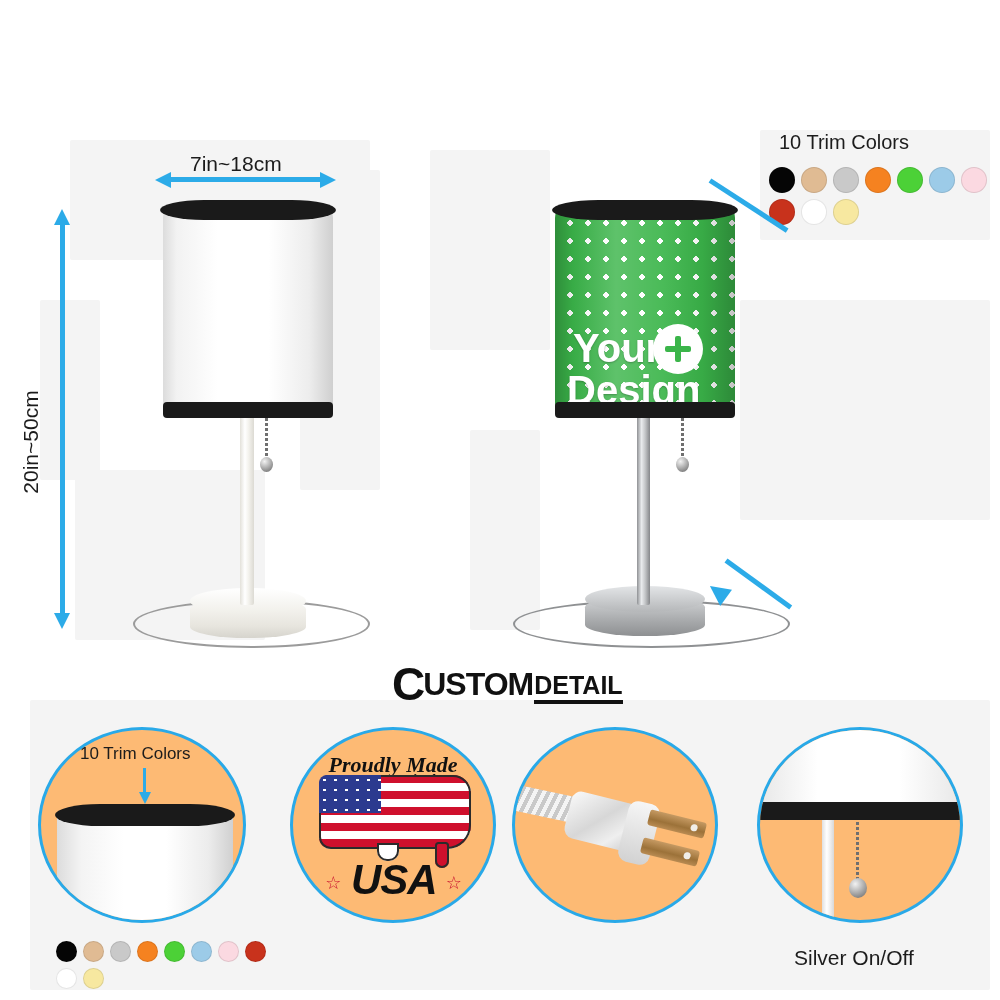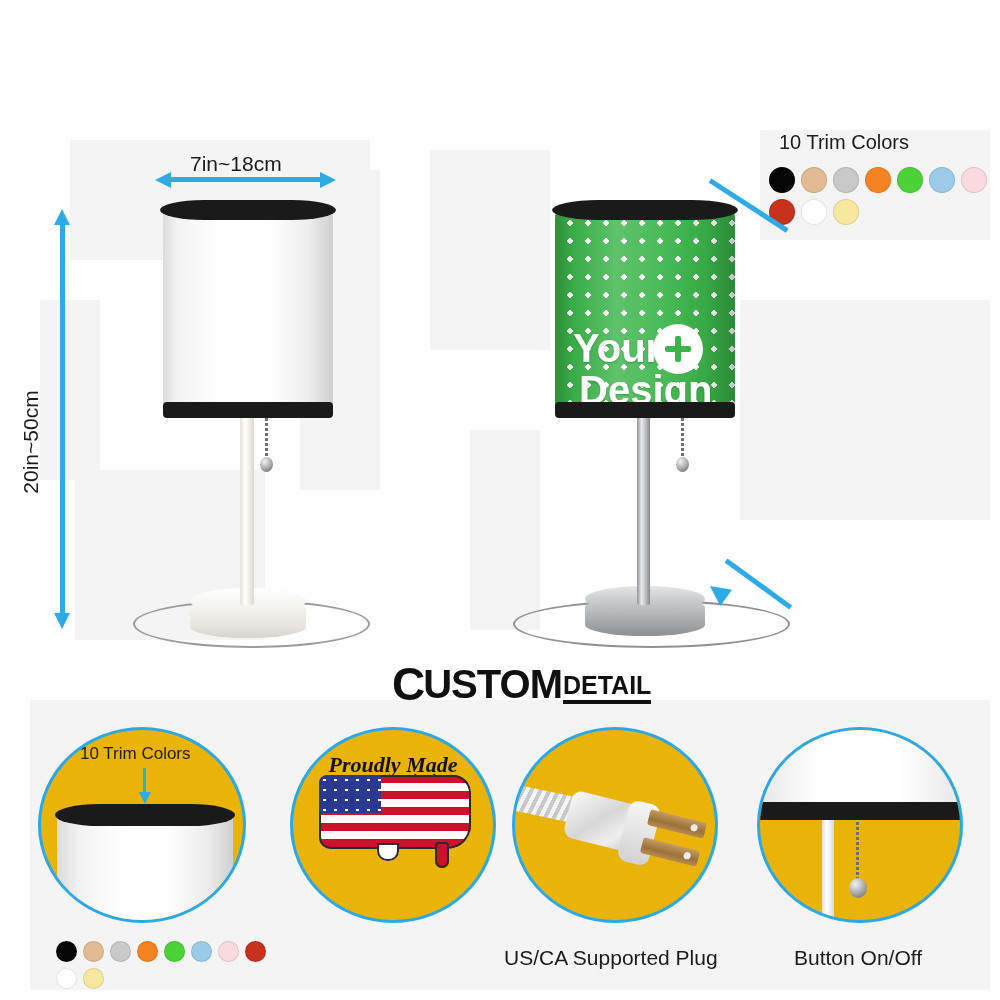--- a/index.html
+++ b/index.html
@@ -120,35 +120,35 @@
   .plus-circle:before,.plus-circle:after{
     content:"";position:absolute;background:#3bb54a;border-radius:2px;
   }
   .plus-circle:before{left:12px;top:22px;width:26px;height:6px;}
   .plus-circle:after{left:22px;top:12px;width:6px;height:26px;}
 
   
   .circle-callout{
     position:absolute;border-radius:50%;
     border:3px solid #29a9e8;
-    background:#eab308;
+    background:#fdba74;
     overflow:hidden;
     box-sizing:border-box;
   }
 
   
   .logo{
     position:absolute;display:flex;align-items:flex-end;
     font-family:"Liberation Sans","DejaVu Sans",sans-serif;
     color:#111;
   }
   .logo-c{
     font-size:46px;font-weight:bold;line-height:40px;letter-spacing:-2px;
   }
-  .logo-custom{font-size:40px;font-weight:bold;line-height:40px;letter-spacing:-1px;}
+  .logo-custom{font-size:32px;font-weight:bold;line-height:40px;letter-spacing:-1px;}
   .logo-witch{
     font-size:25px;font-weight:bold;line-height:28px;letter-spacing:0px;
     border-bottom:4px solid #111;padding-bottom:1px;margin-left:1px;
   }
 
   
   .usa-badge{position:absolute;left:0;top:0;width:100%;height:100%;}
   .usa-top{
     position:absolute;width:100%;text-align:center;
     font-family:"Liberation Serif","DejaVu Serif",serif;
@@ -264,21 +264,21 @@
     <div class="pole" style="left:237px;top:415px;width:13px;height:190px;background:linear-gradient(to right,#8f9194,#e9ebed 35%,#c5c7c9 62%,#85878a);"></div>
 
     <div class="chain" style="left:281px;top:418px;height:44px;"></div>
     <div class="chain-ball" style="left:276px;top:457px;"></div>
 
     <div class="shade" style="left:155px;top:208px;width:180px;height:205px;">
       <div class="dots"></div>
       <div class="shade-shine"></div>
       <div class="your-design" style="top:118px;padding-left:18px;">Your</div>
       <div class="plus-circle" style="left:98px;top:116px;"></div>
-      <div class="your-design" style="top:160px;padding-left:24px;">Design</div>
+      <div class="your-design" style="top:160px;padding-left:12px;">Design</div>
     </div>
     <div class="trim" style="left:152px;top:200px;width:186px;height:20px;"></div>
     <div class="trim" style="left:155px;top:402px;width:180px;height:16px;border-radius:4px;"></div>
   </div>
 
   <div style="position:absolute;left:708px;top:552px;width:100px;height:56px;">
     <div style="position:absolute;left:18px;top:6px;width:80px;height:5px;background:#2cabe8;transform:rotate(36deg);transform-origin:left center;"></div>
     <div style="position:absolute;left:0px;top:30px;width:0;height:0;border-top:10px solid transparent;border-bottom:10px solid transparent;border-right:20px solid #2cabe8;transform:rotate(36deg);"></div>
   </div>
 
@@ -318,41 +318,45 @@
 
       <div class="map" style="left:26px;top:45px;width:152px;height:74px;
                   border-radius:10px 18px 24px 12px;">
         <div class="map-canton" style="width:62px;height:38px;border-radius:8px 0 0 0;"></div>
       </div>
       <div style="position:absolute;left:142px;top:112px;width:14px;height:26px;
                   background:#cf102d;border-radius:4px 4px 8px 8px;box-shadow:0 0 0 2px #2b2b2b inset;"></div>
       <div style="position:absolute;left:84px;top:113px;width:22px;height:18px;
                   background:#ffffff;border-radius:0 0 10px 10px;box-shadow:0 0 0 2px #2b2b2b inset;"></div>
 
+      <div class="usa-word" style="top:126px;font-size:42px;letter-spacing:-1px;">
+        <span class="star" style="font-size:18px;vertical-align:middle;">☆</span>
+        <span>USA</span>
+        <span class="star" style="font-size:18px;vertical-align:middle;">☆</span>
+      </div>
     </div>
   </div>
 
   <div class="circle-callout" style="left:512px;top:727px;width:206px;height:196px;">
     <div style="position:absolute;left:0;top:0;width:100%;height:100%;">
       <div class="plug-cord" style="left:-8px;top:62px;width:86px;height:26px;transform:rotate(12deg);
                   background:repeating-linear-gradient(105deg,#f4f4f4 0 4px,#c9c9c9 4px 8px);"></div>
       <div class="plug-body" style="left:52px;top:68px;width:76px;height:48px;transform:rotate(14deg);"></div>
       <div class="plug-face" style="left:108px;top:72px;width:32px;height:62px;transform:rotate(14deg);"></div>
       <div class="prong" style="left:133px;top:86px;width:58px;height:16px;transform:rotate(14deg);">
         <div class="prong-hole" style="right:8px;top:4px;"></div>
       </div>
       <div class="prong" style="left:126px;top:114px;width:58px;height:16px;transform:rotate(14deg);">
         <div class="prong-hole" style="right:8px;top:4px;"></div>
       </div>
     </div>
   </div>
-  <div class="lbl" style="left:504px;top:946px;font-size:21px;">US/CA Supported Plug</div>
 
   <div class="circle-callout" style="left:757px;top:727px;width:206px;height:196px;">
     <div style="position:absolute;left:-10px;top:-6px;width:226px;height:80px;background:linear-gradient(to right,#e4e4e4,#ffffff 30%,#ffffff 66%,#e2e2e2);"></div>
     <div style="position:absolute;left:-10px;top:72px;width:226px;height:18px;background:#1a1a1a;"></div>
     <div style="position:absolute;left:62px;top:90px;width:12px;height:110px;background:linear-gradient(to right,#e0e0e0,#ffffff 40%,#ededed 70%,#d8d8d8);"></div>
     <div class="chain" style="left:96px;top:92px;height:62px;"></div>
     <div class="chain-ball" style="left:89px;top:148px;width:18px;height:20px;"></div>
   </div>
-  <div class="lbl" style="left:794px;top:946px;font-size:21px;">Button On/Off</div>
+  <div class="lbl" style="left:794px;top:946px;font-size:21px;">Silver On/Off</div>
 
 </div>
 
 </body></html>

